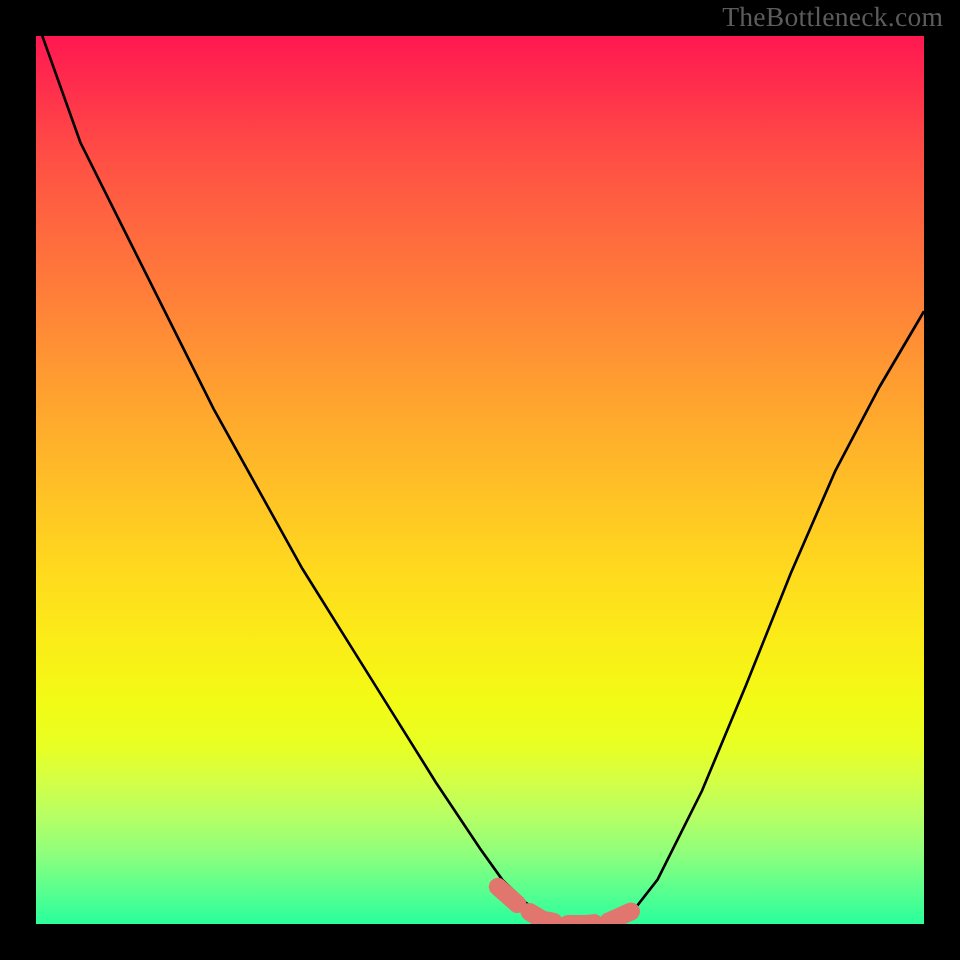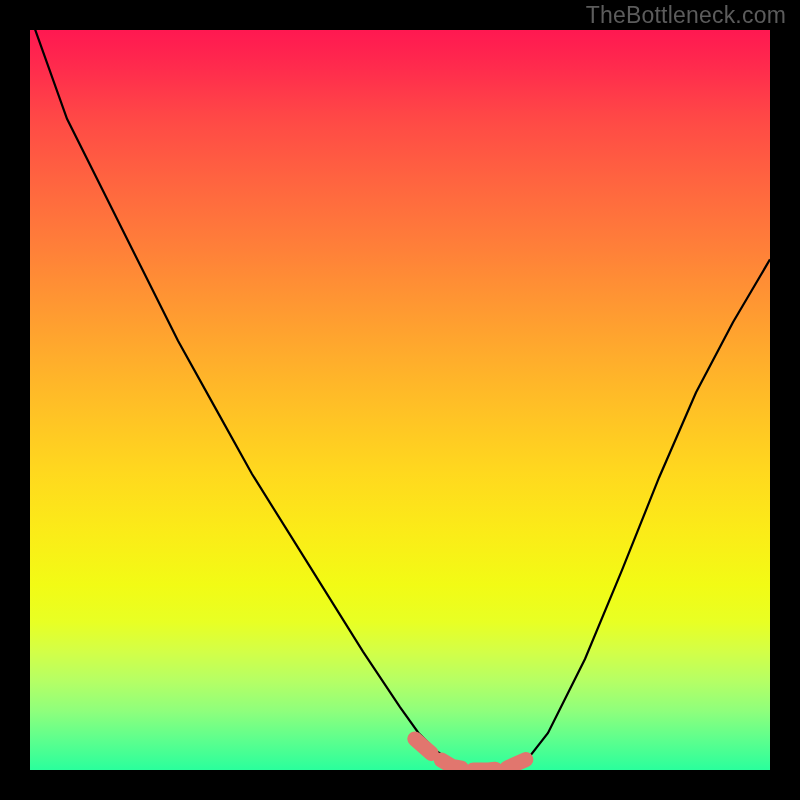--- a/index.html
+++ b/index.html
@@ -12,20 +12,21 @@
     overflow: hidden;
   }
   .attribution {
     position: absolute;
     top: 2px;
     right: 14px;
     color: #5c5c5c;
     font-size: 23px;
     font-weight: 400;
     letter-spacing: 0.2px;
+    font-family: Liberation Serif, serif;
   }
   .plot-area {
     position: absolute;
     left: 30px;
     top: 30px;
     width: 740px;
     height: 740px;
     overflow: hidden;
   }
   .gradient-bg {

